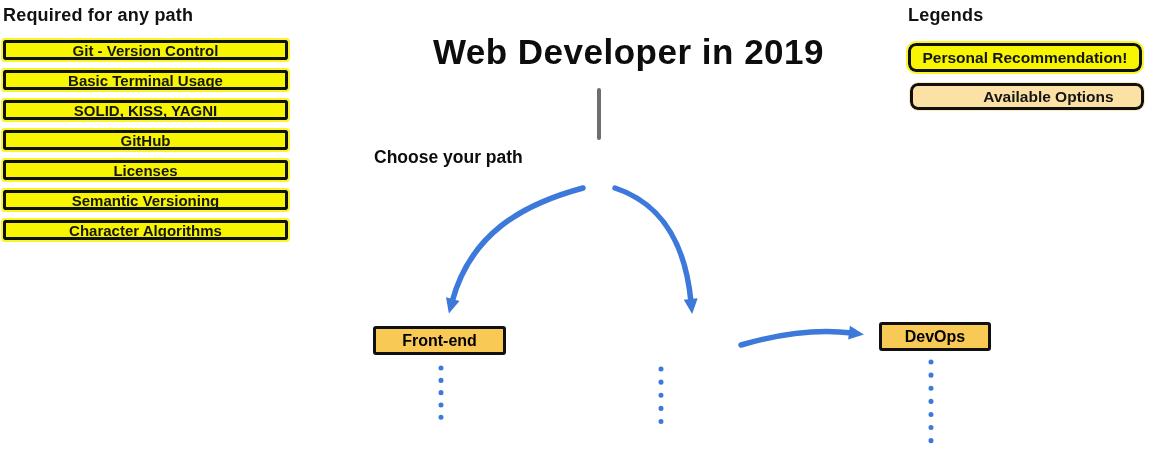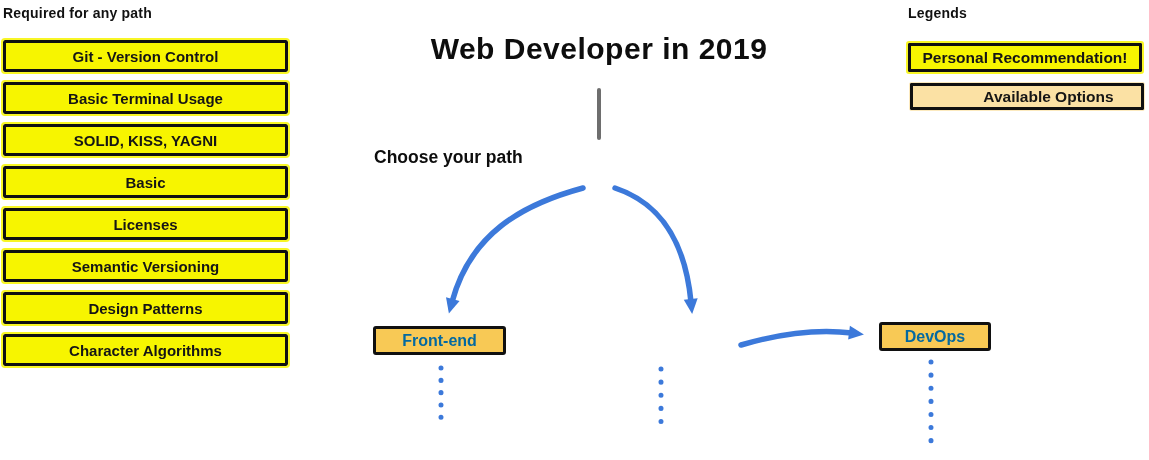--- a/index.html
+++ b/index.html
@@ -7,57 +7,57 @@
     position: relative;
     width: 1149px;
     height: 460px;
     background: #ffffff;
     font-family: "Liberation Sans", sans-serif;
     overflow: hidden;
     color: #0d0d0d;
   }
   .section-header {
     position: absolute;
-    font-size: 14px;
+    font-size: 18px;
     font-weight: bold;
     color: #111111;
     letter-spacing: 0.2px;
     white-space: nowrap;
   }
   .required-list {
     position: absolute;
     left: 3px;
     top: 40px;
     display: flex;
     flex-direction: column;
   }
   .req-box {
     box-sizing: border-box;
     width: 285px;
-    height: 32px;
+    height: 20px;
     margin-bottom: 10px;
     background: #F7F500;
     border: 3px solid #101010;
     outline: 2px solid rgba(247, 245, 0, 0.85);
     border-radius: 2px;
     display: flex;
     align-items: center;
     justify-content: center;
     font-size: 15px;
     font-weight: bold;
     color: #151515;
     white-space: nowrap;
   }
   .page-title {
     position: absolute;
     left: 374px;
     top: 32px;
     width: 450px;
-    text-align: center;
-    font-size: 30px;
+    text-align: right;
+    font-size: 35px;
     font-weight: bold;
     letter-spacing: 0.5px;
     white-space: nowrap;
   }
   .divider-line {
     position: absolute;
     left: 597px;
     top: 88px;
     width: 4px;
     height: 52px;
@@ -83,31 +83,31 @@
     position: absolute;
     box-sizing: border-box;
     background: #F8C955;
     border: 3px solid #101010;
     border-radius: 3px;
     display: flex;
     align-items: center;
     justify-content: center;
     font-size: 16px;
     font-weight: bold;
-    color: #0369a1;
+    color: #000000;
     white-space: nowrap;
   }
   .path-frontend { left: 373px; top: 326px; width: 133px; height: 29px; }
   .path-backend  { left: 612px; top: 325px; width: 121px; height: 30px; }
   .path-devops   { left: 879px; top: 322px; width: 112px; height: 29px; text-align: center; }
   .legend-box {
     position: absolute;
     box-sizing: border-box;
     border: 3px solid #101010;
-    border-radius: 1px;
+    border-radius: 8px;
     display: flex;
     align-items: center;
     justify-content: center;
     font-size: 15.5px;
     font-weight: bold;
     color: #151515;
     white-space: nowrap;
   }
   .legend-recommendation {
     left: 908px; top: 43px; width: 234px; height: 29px;
@@ -125,24 +125,23 @@
 <body>
 
 <div class="canvas">
 
   <div class="section-header" style="left:3px; top:5px;">Required for any path</div>
 
   <div class="required-list">
     <div class="req-box">Git - Version Control</div>
     <div class="req-box">Basic Terminal Usage</div>
     <div class="req-box">SOLID, KISS, YAGNI</div>
-    <div class="req-box">Basic</div>
+    <div class="req-box">GitHub</div>
     <div class="req-box">Licenses</div>
     <div class="req-box">Semantic Versioning</div>
-    <div class="req-box">Design Patterns</div>
     <div class="req-box">Character Algorithms</div>
   </div>
 
   <div class="page-title">Web Developer in 2019</div>
   <div class="divider-line"></div>
   <div class="choose-label">Choose your path</div>
 
   <svg class="arrow-layer" width="1149" height="460" viewBox="0 0 1149 460">
     <defs>
       <marker id="ah" markerUnits="userSpaceOnUse" markerWidth="18" markerHeight="16" refX="4" refY="8" orient="auto">

